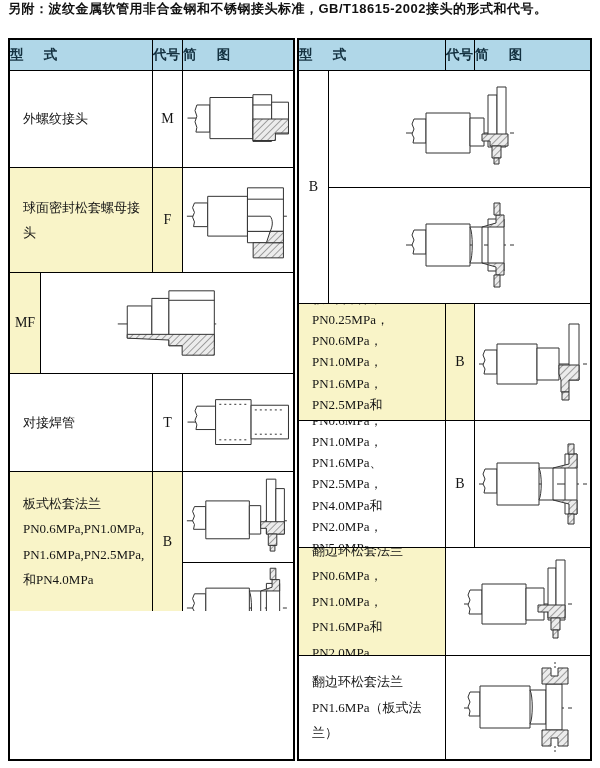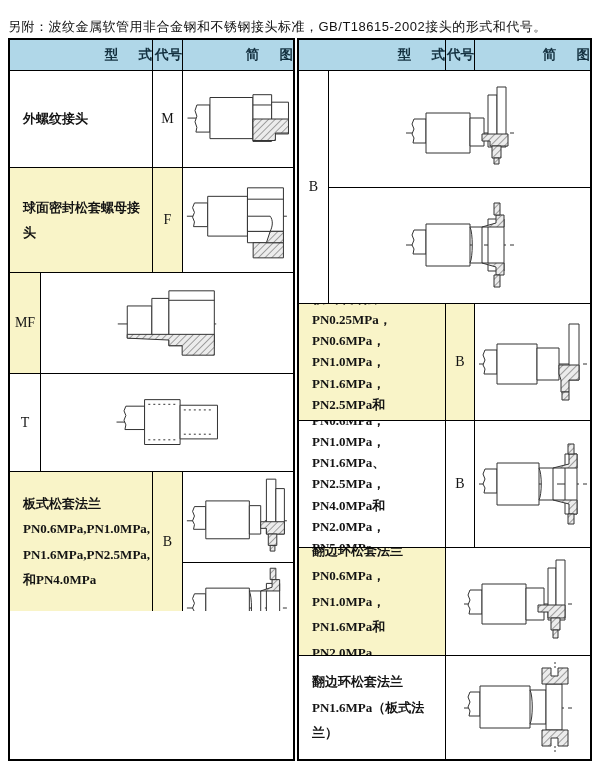--- a/index.html
+++ b/index.html
@@ -2,42 +2,42 @@
 <html><head>
 <meta charset="utf-8">
 <style>
   html,body{margin:0;padding:0;}
   body{
     width:600px;height:768px;position:relative;background:#ffffff;
     font-family:"Liberation Serif","DejaVu Serif",serif;color:#1a1a1a;
     overflow:hidden;
   }
   .doc-title{
-    position:absolute;left:8px;top:18px;width:586px;
+    position:absolute;left:8px;top:0;width:586px;
     font-family:"Liberation Sans","DejaVu Sans",sans-serif;
-    font-weight:normal;font-size:13px;letter-spacing:0.5px;color:#111;
+    font-weight:bold;font-size:13px;letter-spacing:0.5px;color:#111;
   }
   .tbl{
     position:absolute;top:38px;border:2px solid #000;background:#fff;
     box-sizing:border-box;
   }
   .tbl-left{left:8px;width:287px;height:723px;}
   .tbl-right{left:297px;width:295px;height:723px;}
   .row{display:flex;box-sizing:border-box;}
   .row + .row .cell{border-top:1px solid #000;}
   .cell{
     box-sizing:border-box;display:flex;align-items:center;
     background:#fff;overflow:hidden;
   }
   .cell + .cell{border-left:1px solid #000;}
-  .hdr .cell{background:#b0d7e8;justify-content:flex-end;}
+  .hdr .cell{background:#b0d7e8;justify-content:flex-start;}
   .hdr-label{
     font-size:13.5px;font-weight:bold;color:#13303f;white-space:pre;
   }
-  .type-cell{padding:4px 6px 4px 13px;font-weight:bold;}
+  .type-cell{padding:4px 6px 4px 13px;}
   .type-text{
     font-size:13px;line-height:1.95;white-space:pre-line;color:#141414;
   }
   .tight .type-text{line-height:1.62;}
   .code-cell{justify-content:center;}
   .code-text{font-size:14px;color:#141414;}
   .hl{background:#f9f4c8;}
   .diag-cell{justify-content:center;padding:0;}
   .dstack{display:flex;flex-direction:column;width:100%;height:100%;}
   .dstack > .dhalf{flex:1;display:flex;align-items:center;justify-content:center;}
@@ -134,20 +134,23 @@
         <rect x="14" y="28" width="26" height="34" fill="#fff"></rect>
         <rect x="40" y="20" width="18" height="42" fill="#fff"></rect>
         <rect x="58" y="12" width="48" height="58" fill="#fff"></rect>
         <line x1="58" y1="22" x2="106" y2="22"></line>
         <polygon points="14,58 106,58 106,80 72,80 72,70 58,70 58,64 14,62" fill="url(#hatch)"></polygon>
       </svg>
     </div>
   </div>
 
   <div class="row" style="height:98px">
+    <div class="cell col-type type-cell">
+        <span class="type-text">对接焊管</span>
+      </div>
     <div class="cell col-code code-cell">
         <span class="code-text">T</span>
       </div>
     <div class="cell col-diag diag-cell">
       <svg class="diag" width="106" height="86" viewBox="0 0 112 92" fill="none" stroke="#333" stroke-width="1">
         <line x1="2" y1="45" x2="110" y2="45" stroke-dasharray="14,4,4,4"></line>
         <path d="M32,28 H12 l-2,5 2,5 -2,5 2,5 -1,5 H32 Z" fill="#fff"></path>
         <rect x="32" y="21" width="38" height="48" fill="#fff"></rect>
         <rect x="70" y="27" width="40" height="36" fill="#fff"></rect>
         <line x1="36" y1="26" x2="66" y2="26" stroke-dasharray="2,3"></line>

